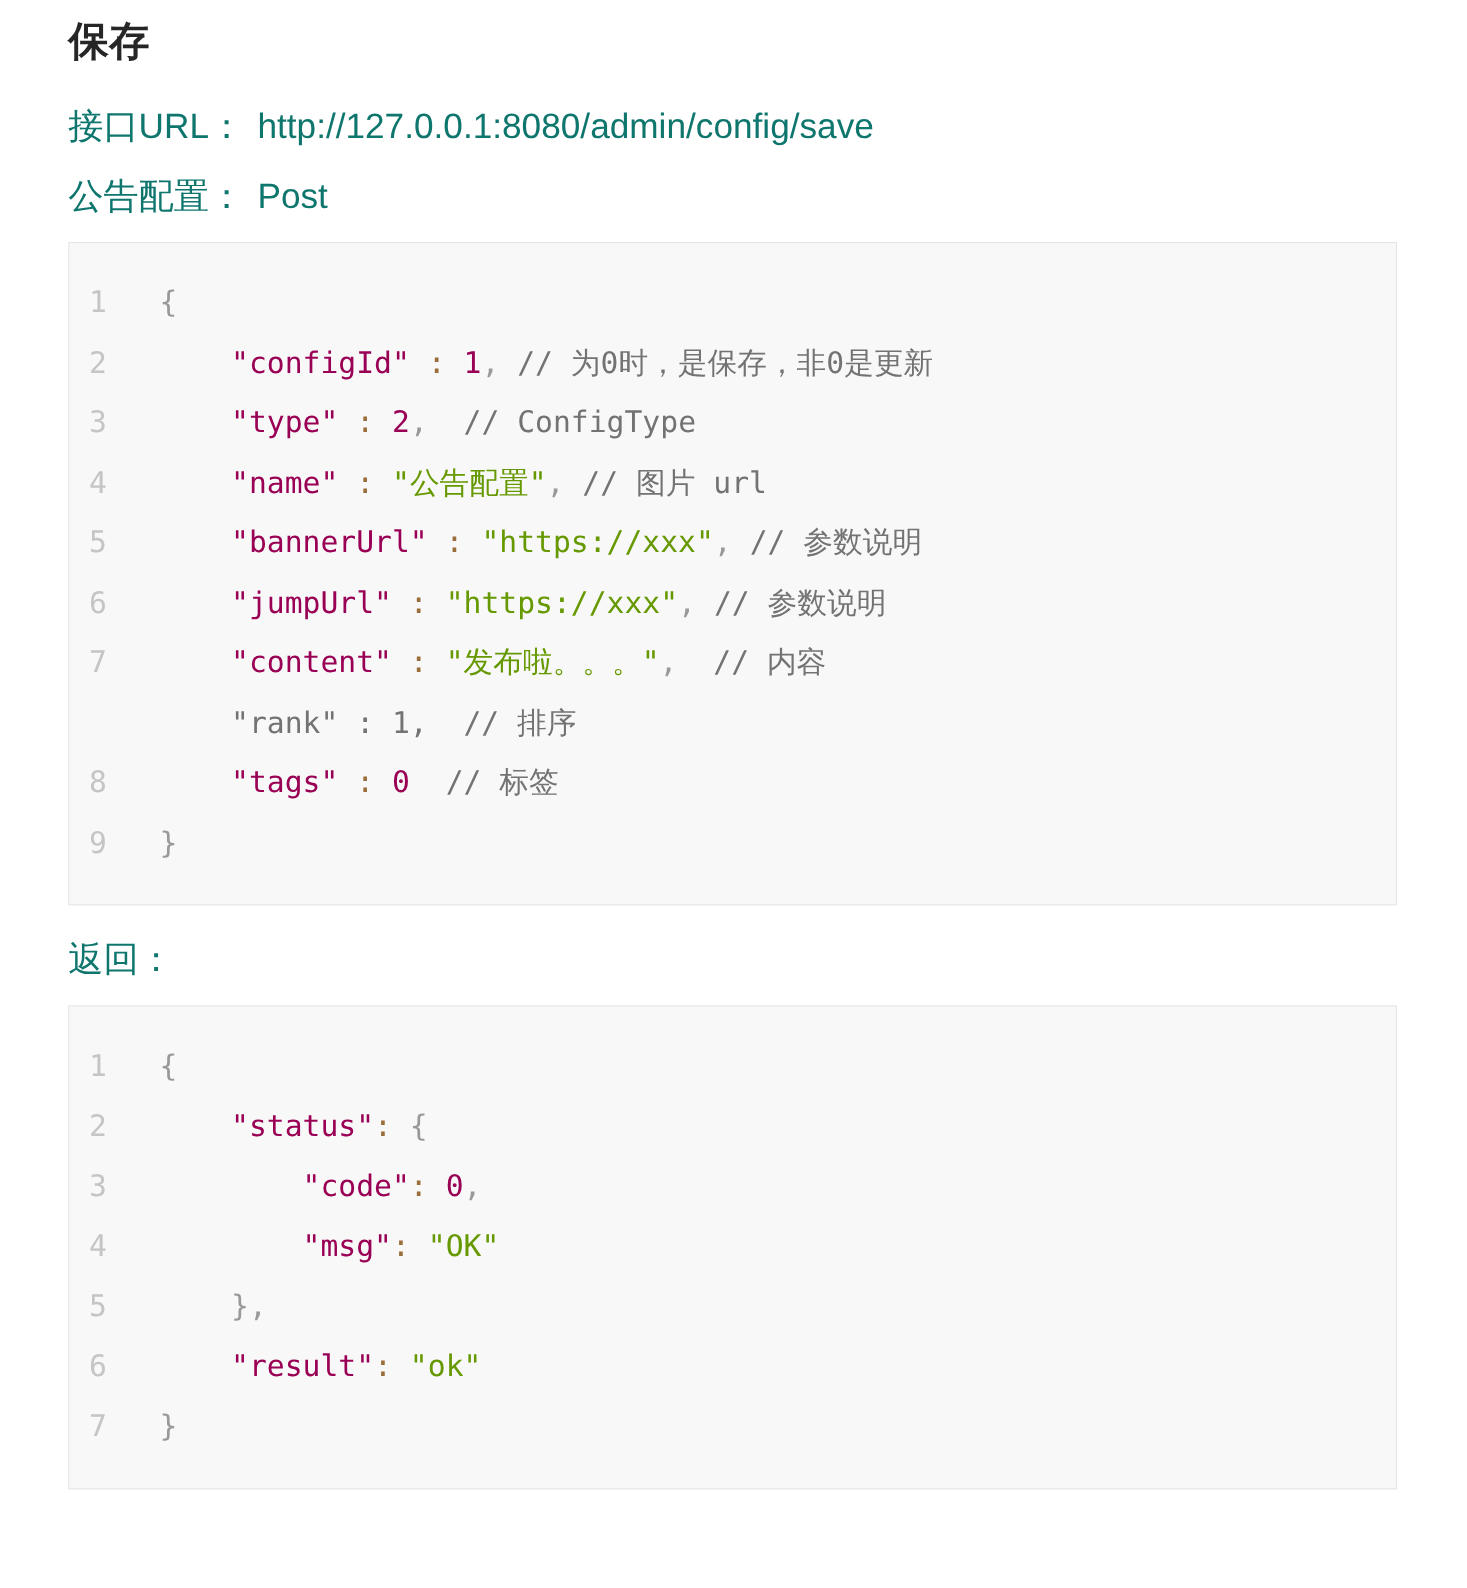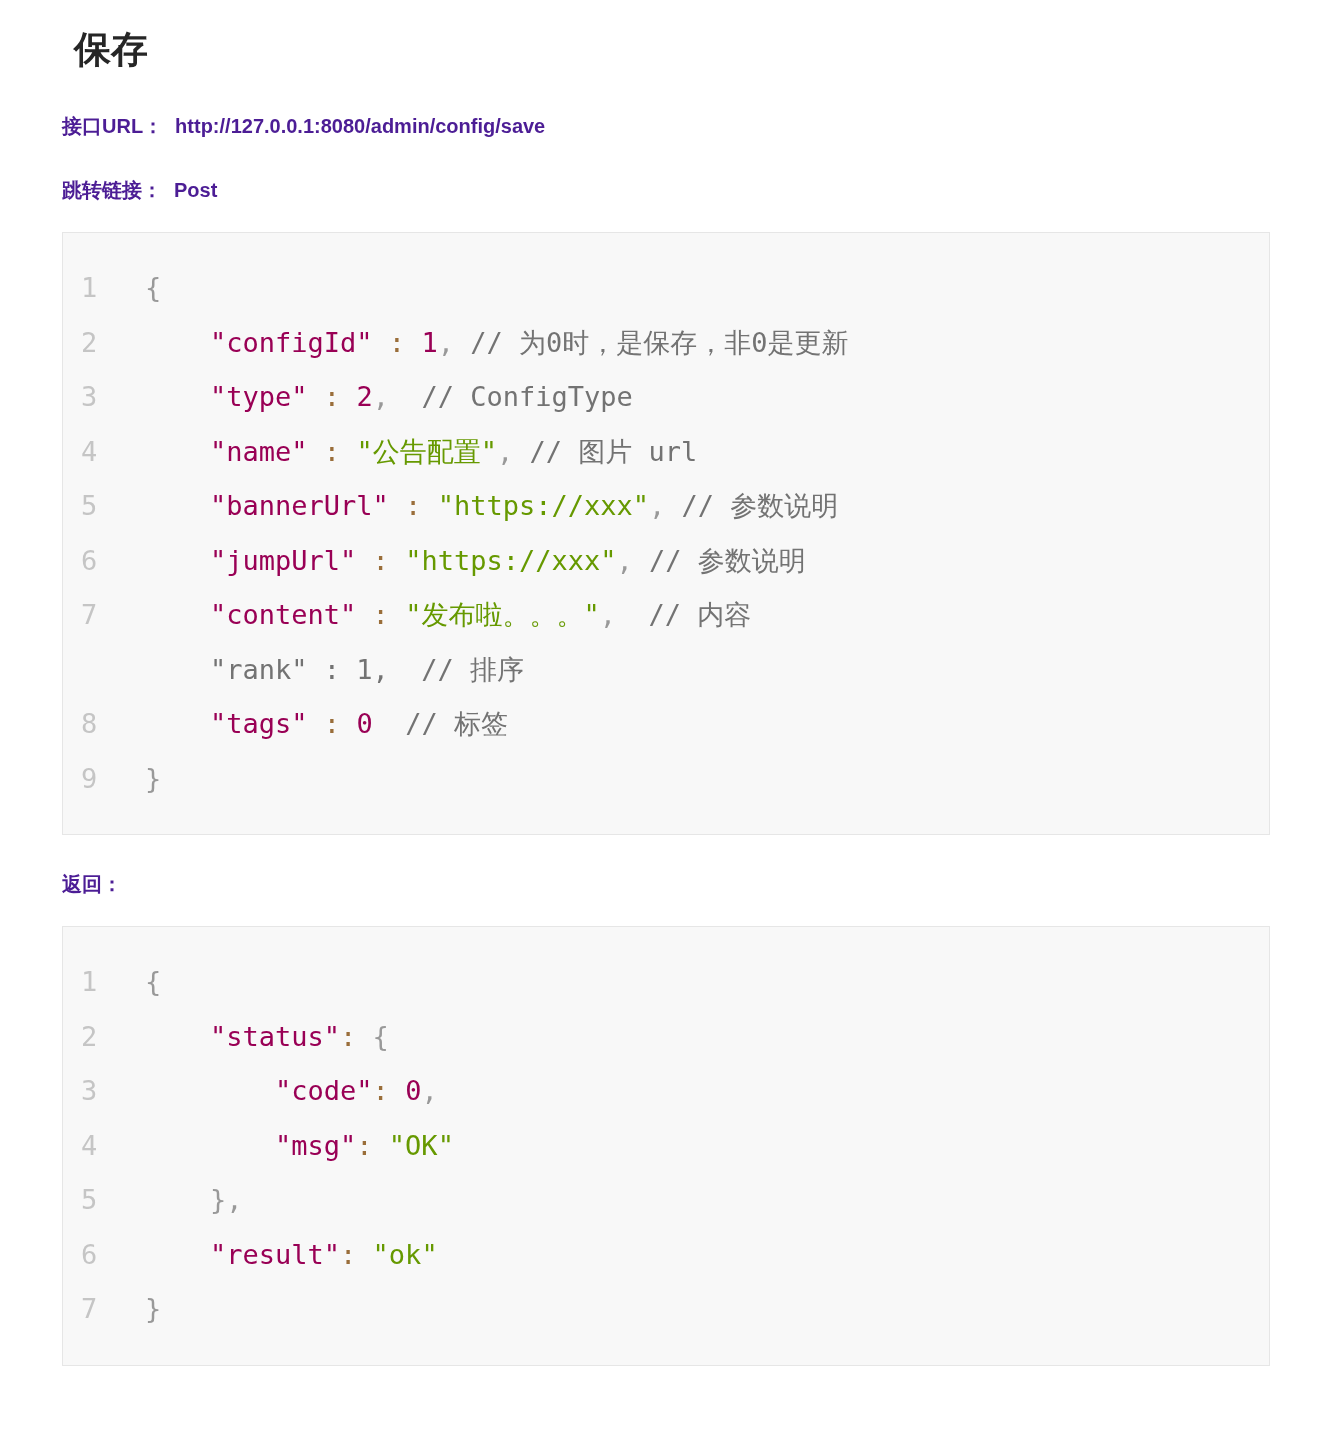--- a/index.html
+++ b/index.html
@@ -7,23 +7,23 @@
   body {
     width: 1334px; height: 1444px; overflow: hidden;
     background: #ffffff;
     font-family: "Liberation Sans", sans-serif;
     color: #333333;
   }
   .page { padding: 18px 64px 0 62px; }
 
   .title {
     font-size: 37px; line-height: 40px; font-weight: bold;
-    color: #262626; margin: 12px;
+    color: #262626; margin: 0;
   }
-  .meta { font-size: 20px; line-height: 28px; margin: 0; color: #4c1d95; font-weight: bold; }
+  .meta { font-size: 32px; line-height: 28px; margin: 0; color: #0f766e; }
   .mt-first  { margin-top: 42px; }
   .mt-row    { margin-top: 36px; }
   .mt-return { margin-top: 35px; }
   .meta .value { margin-left: 12px; }
 
   .codeblock {
     margin-top: 28px;
     background: #f8f8f8;
     border: 1px solid #e6e6e6;
     padding: 28px 20px 28px 18px;
@@ -45,21 +45,21 @@
 </style>
 </head>
 <body>
 
 <div class="page">
 
   <h1 class="title">保存</h1>
 
   <p class="meta mt-first"><span>接口URL：</span><span class="value">http://127.0.0.1:8080/admin/config/save</span></p>
 
-  <p class="meta mt-row"><span>跳转链接：</span><span class="value">Post</span></p>
+  <p class="meta mt-row"><span>公告配置：</span><span class="value">Post</span></p>
 
 
   <div class="codeblock">
       <div class="cline">
         <span class="ln">1</span>
         <span class="ctext"><span class="tok-punct">{</span></span>
       </div>
       <div class="cline">
         <span class="ln">2</span>
         <span class="ctext"><span class="tok-punct">    </span><span class="tok-key">"configId"</span><span class="tok-punct"> </span><span class="tok-operator">:</span><span class="tok-punct"> </span><span class="tok-number">1</span><span class="tok-punct">, </span><span class="tok-comment">// 为0时，是保存，非0是更新</span></span>

